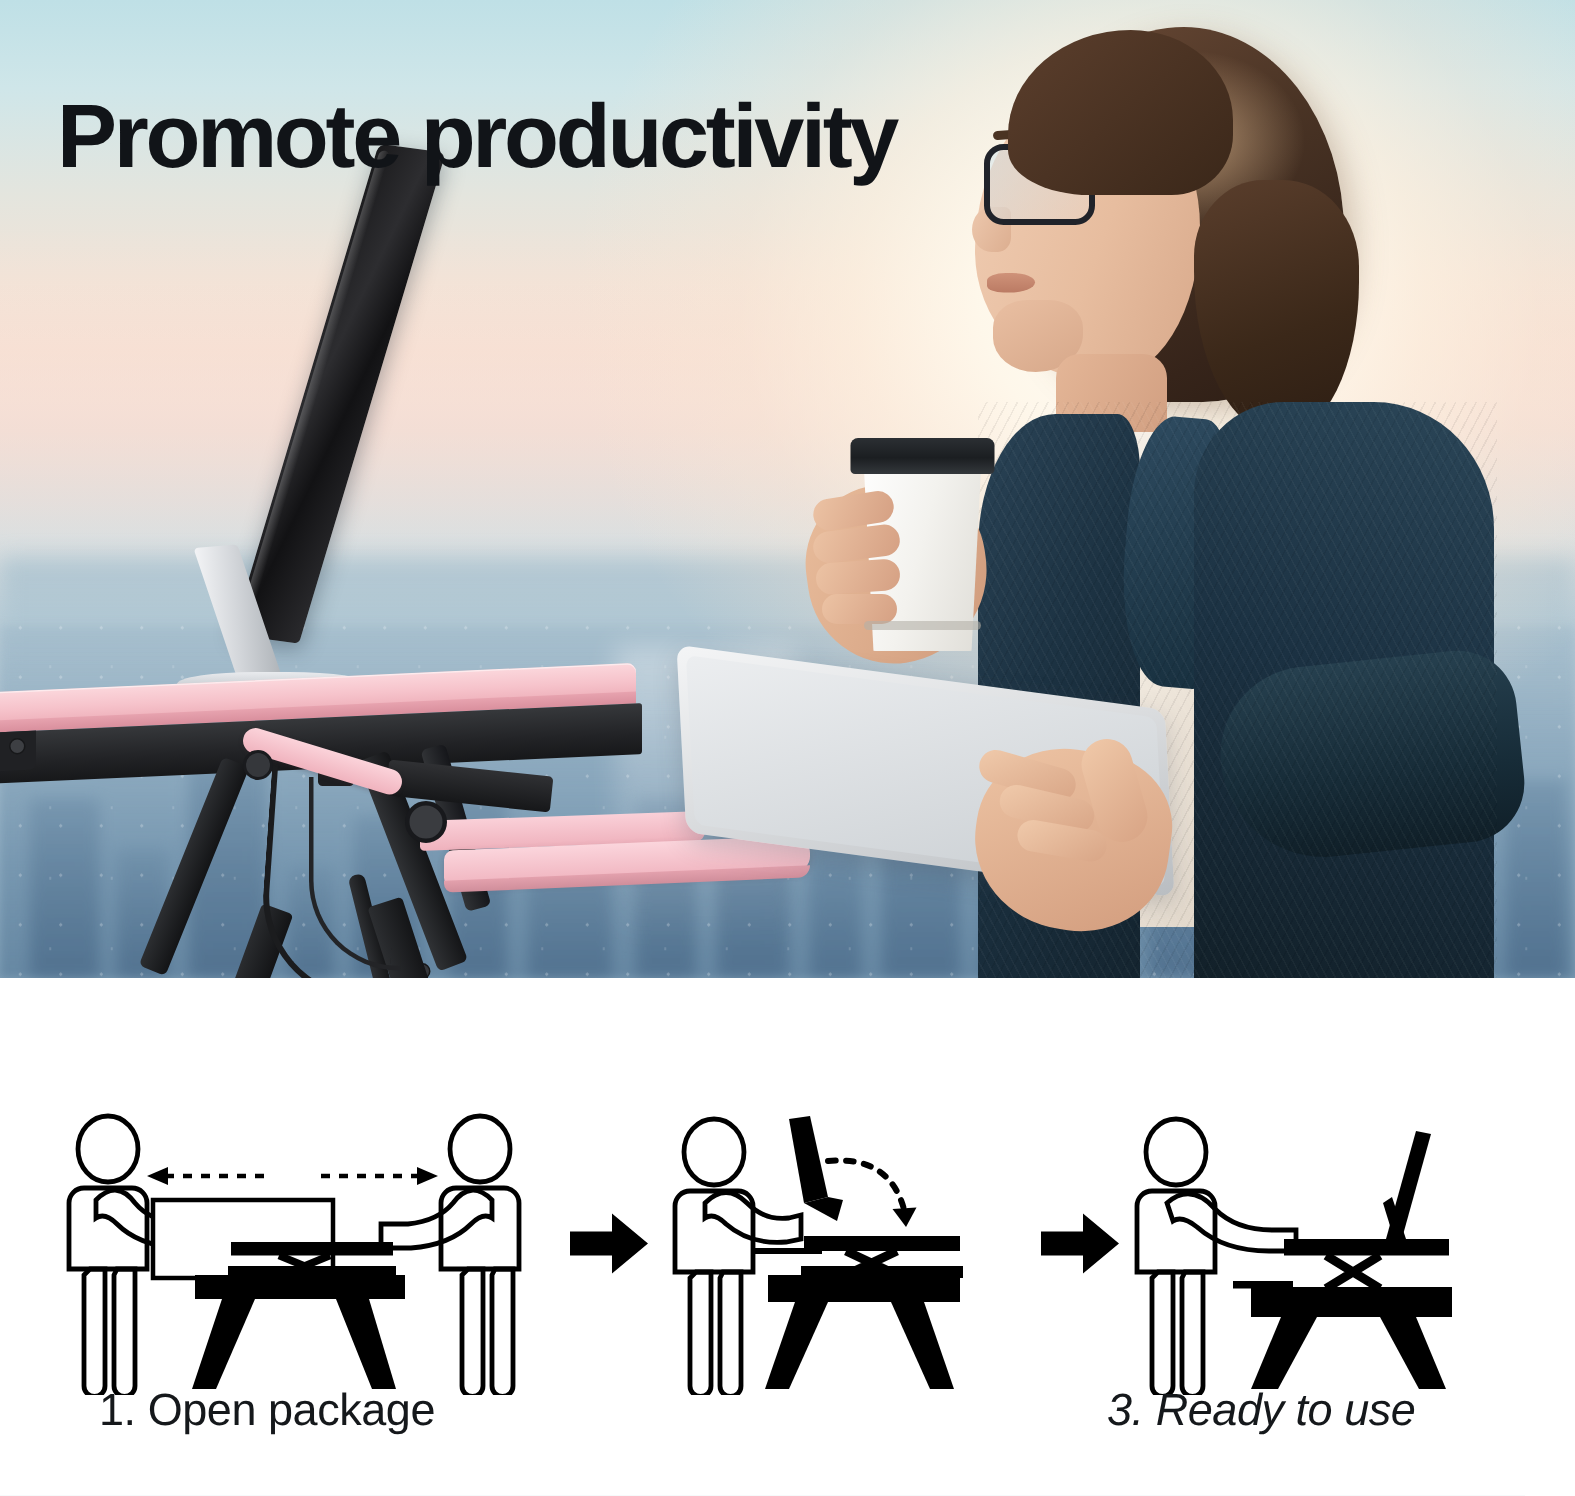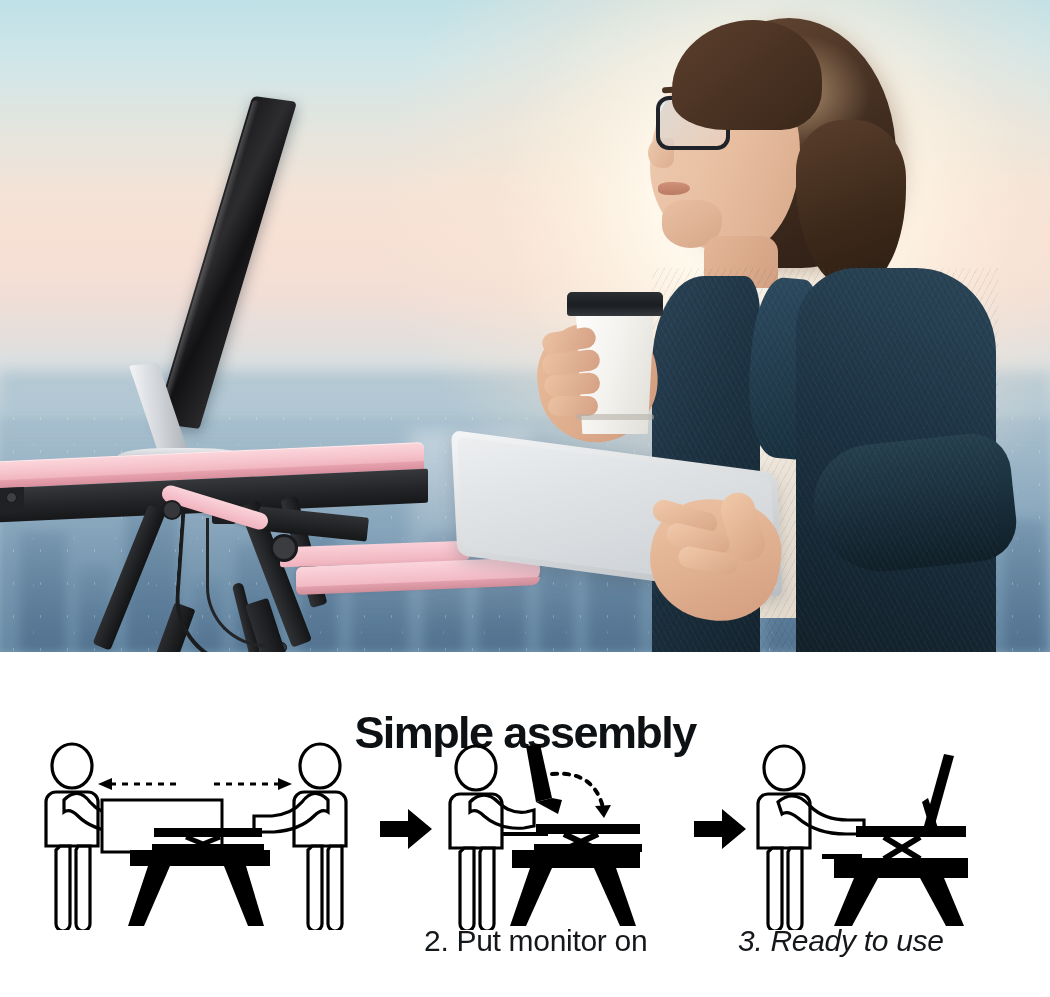--- a/index.html
+++ b/index.html
@@ -536,25 +536,25 @@
       <div class="tablet">
         <div class="tablet-face"></div>
       </div>
       <div class="hand-tablet"></div>
       <div class="tfinger tf1"></div>
       <div class="tfinger tf2"></div>
       <div class="tfinger tf3"></div>
       <div class="thumb"></div>
     </div>
 
+    <h1 class="headline">Promote productivity</h1>
   </section>
 
   <section class="assembly-panel">
 
-    <h2 class="sub-headline">Simple assembly</h2>
 
     <div class="steps">
 
       <div class="step s1">
         <svg width="320" height="190" viewBox="0 0 320 190">
           <g fill="none" stroke="#000" stroke-width="3.2">
 
             <ellipse cx="36" cy="26" rx="20" ry="22"></ellipse>
             <path d="M20 52 h32 a10 10 0 0 1 10 10 v44 h-52 v-44 a10 10 0 0 1 10 -10 z"></path>
             <path d="M24 106 h10 v78 a7 7 0 0 1 -14 0 v-74 z"></path>
@@ -644,17 +644,17 @@
           <rect x="74" y="114" width="40" height="5" fill="#000"></rect>
 
           <rect x="86" y="118" width="134" height="20" fill="#000"></rect>
           <path d="M106 138 L86 186 h18 l26 -48 z" fill="#000"></path>
           <path d="M196 138 L216 186 h-18 l-26 -48 z" fill="#000"></path>
         </svg>
       </div>
     </div>
 
     <div class="captions">
-      <div class="caption c2">2. Put monitor on</div>
+      <div class="caption c1">1. Open package</div>
       <div class="caption c3">3. Ready to use</div>
     </div>
   </section>
 </div>
 
 </body></html>

